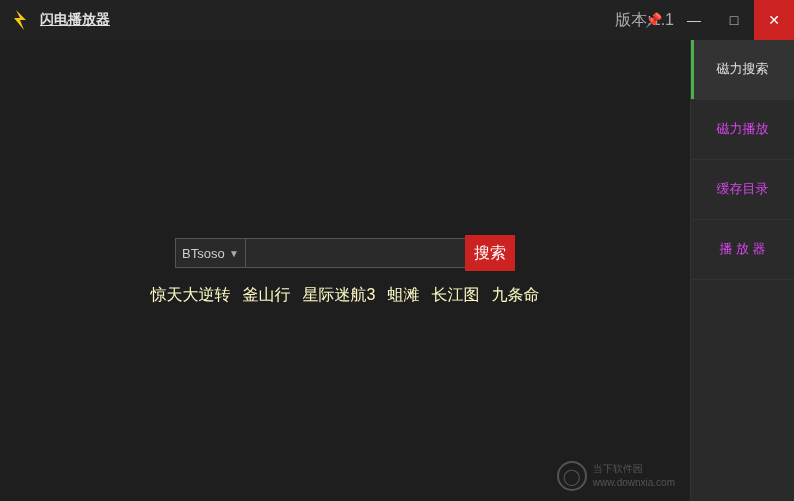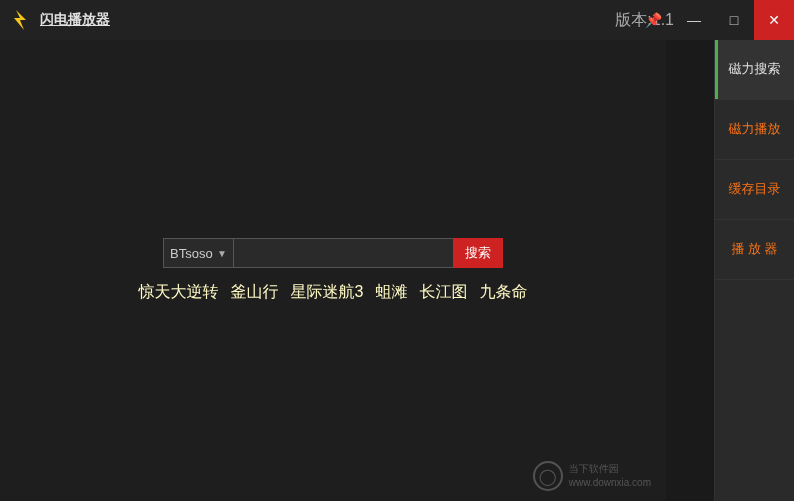--- a/index.html
+++ b/index.html
@@ -149,25 +149,25 @@
       border-right: none;
       color: #ddd;
       font-size: 13px;
       padding: 0 8px;
       outline: none;
       font-family: 'Microsoft YaHei', sans-serif;
     }
 
     .search-btn {
       width: 50px;
-      height: 30px;
+      height: 36px;
       background: #cc2222;
       border: none;
       color: white;
-      font-size: 13px;
+      font-size: 16px;
       cursor: pointer;
       font-family: 'Microsoft YaHei', sans-serif;
     }
 
     .hot-searches {
       display: flex;
       gap: 12px;
       flex-wrap: wrap;
       justify-content: center;
     }
@@ -202,34 +202,33 @@
     }
 
     .watermark-text {
       color: #888;
       font-size: 10px;
       line-height: 1.4;
     }
 
     
     .sidebar {
-      width: 80px;
+      width: 104px;
       background: #2a2a2a;
       display: flex;
       flex-direction: column;
       border-left: 1px solid #333;
-      margin-left: 48px;
     }
 
     .sidebar-item {
       height: 60px;
       display: flex;
       align-items: center;
       justify-content: center;
-      color: #f97316;
+      color: #d946ef;
       font-size: 13px;
       cursor: pointer;
       text-align: center;
       padding: 0 6px;
       border-bottom: 1px solid #333;
       position: relative;
       writing-mode: horizontal-tb;
     }
 
     .sidebar-item.active {

